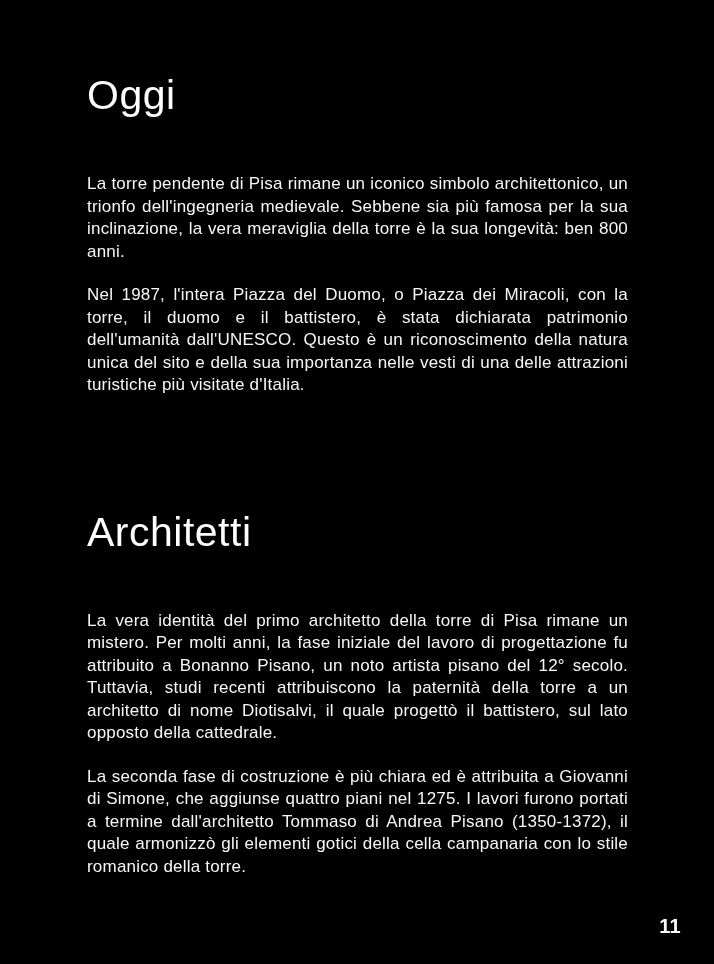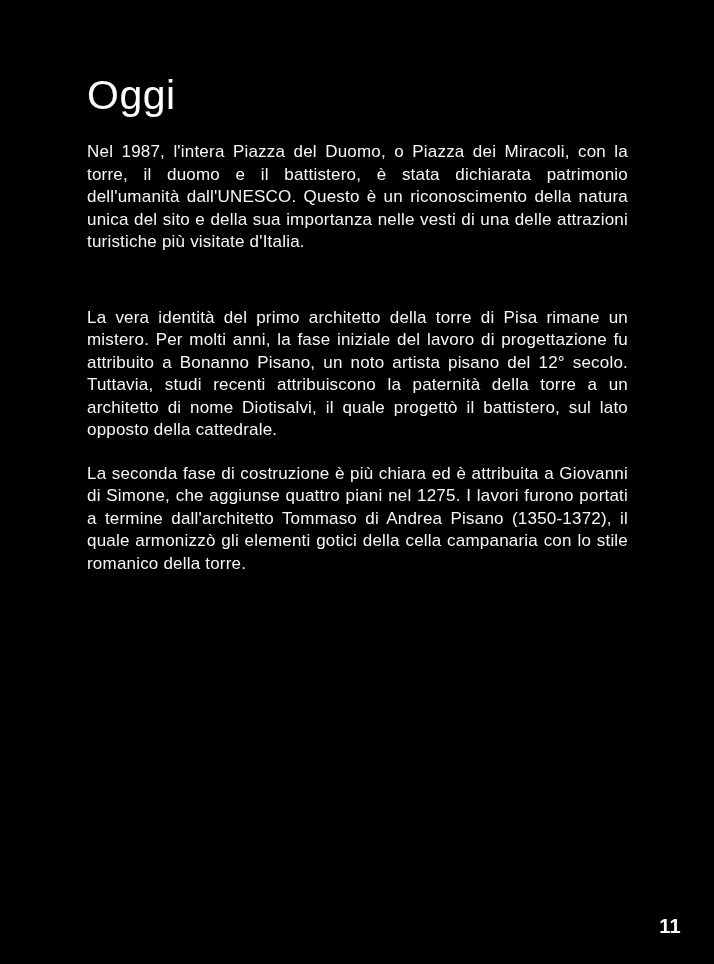--- a/index.html
+++ b/index.html
@@ -55,23 +55,25 @@
     color: #ffffff;
   }
 </style>
 </head>
 <body>
 
 <div class="page">
 
   <section>
     <h1 class="heading">Oggi</h1>
+    <p class="body-text first-para">La torre pendente di Pisa rimane un iconico simbolo architettonico, un trionfo dell'ingegneria medievale. Sebbene sia più famosa per la sua inclinazione, la vera meraviglia della torre è la sua longevità: ben 800 anni.</p>
     <p class="body-text follow-para">Nel 1987, l'intera Piazza del Duomo, o Piazza dei Miracoli, con la torre, il duomo e il battistero, è stata dichiarata patrimonio dell'umanità dall'UNESCO. Questo è un riconoscimento della natura unica del sito e della sua importanza nelle vesti di una delle attrazioni turistiche più visitate d'Italia.</p>
   </section>
 
   <section>
+    <h1 class="heading second">Architetti</h1>
     <p class="body-text first-para">La vera identità del primo architetto della torre di Pisa rimane un mistero. Per molti anni, la fase iniziale del lavoro di progettazione fu attribuito a Bonanno Pisano, un noto artista pisano del 12° secolo. Tuttavia, studi recenti attribuiscono la paternità della torre a un architetto di nome Diotisalvi, il quale progettò il battistero, sul lato opposto della cattedrale.</p>
     <p class="body-text follow-para">La seconda fase di costruzione è più chiara ed è attribuita a Giovanni di Simone, che aggiunse quattro piani nel 1275. I lavori furono portati a termine dall'architetto Tommaso di Andrea Pisano (1350-1372), il quale armonizzò gli elementi gotici della cella campanaria con lo stile romanico della torre.</p>
   </section>
 
   <div class="page-number">11</div>
 
 </div>
 
 </body></html>

